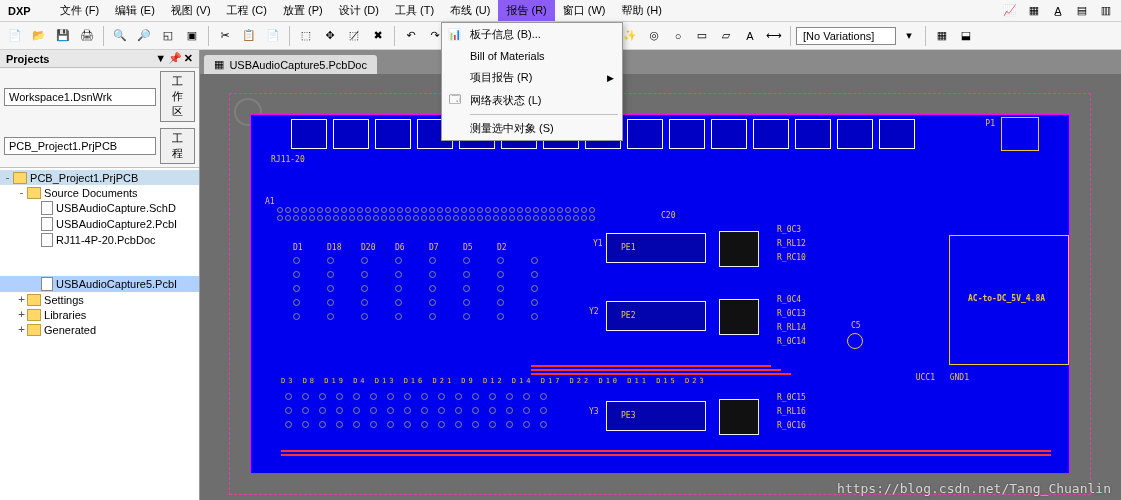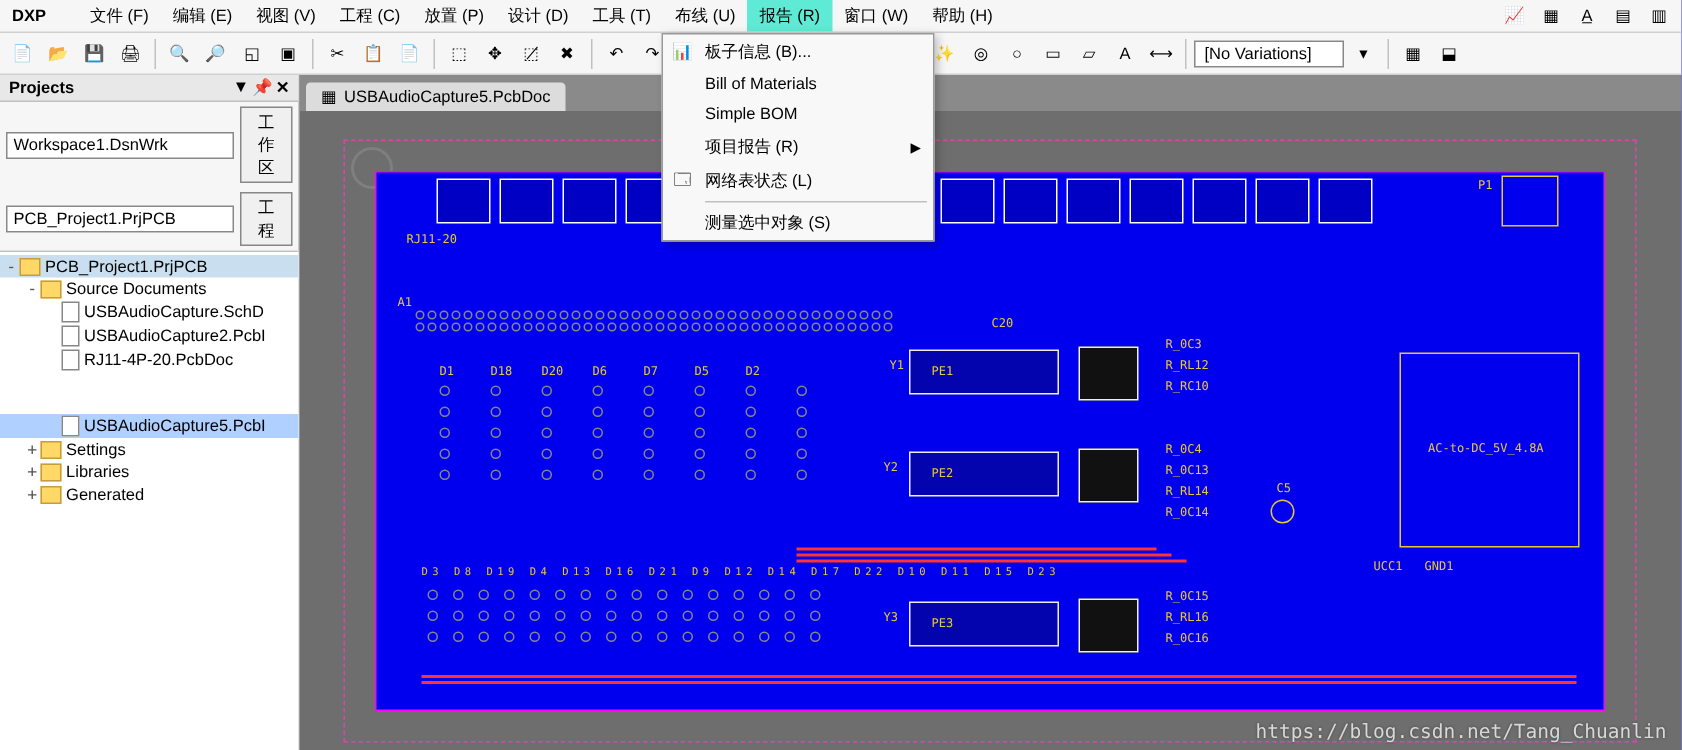--- a/index.html
+++ b/index.html
@@ -2,21 +2,21 @@
 <html><head>
   <meta charset="utf-8">
   <style>
     * { margin: 0; padding: 0; box-sizing: border-box; font-family: "Microsoft YaHei", Tahoma, sans-serif; font-size: 11px; }
     body { background: #f0f0f0; width: 1121px; height: 500px; overflow: hidden; position: relative; }
     
     
     .menubar { display: flex; background: #f6f6f6; height: 22px; align-items: center; padding: 0 4px; border-bottom: 1px solid #d0d0d0; }
     .menubar-logo { width: 48px; font-weight: bold; padding: 0 4px; }
     .menu-item { padding: 3px 8px; cursor: pointer; }
-    .menu-item.active { background: #5eead4; }
+    .menu-item.active { background: #8b5cf6; }
     
     
     .toolbar { display: flex; background: #f6f6f6; height: 28px; align-items: center; padding: 2px 4px; border-bottom: 1px solid #d0d0d0; gap: 2px; }
     .tool-btn { width: 22px; height: 22px; display: flex; align-items: center; justify-content: center; cursor: pointer; border-radius: 2px; }
     .tool-sep { width: 1px; height: 20px; background: #c0c0c0; margin: 0 3px; }
     .variations { border: 1px solid #888; padding: 2px 6px; background: #fff; min-width: 100px; }
     .tool-right { margin-left: auto; display: flex; gap: 2px; align-items: center;}
     
     
     .main { display: flex; height: calc(500px - 50px); }
@@ -46,21 +46,21 @@
     .pcb-outline { position: absolute; inset: -22px -22px -22px -22px; border: 1px dashed #d4a; pointer-events: none;}
     .corner-circle { position: absolute; width: 28px; height: 28px; border: 2px solid #7f7f7f; border-radius: 50%; }
     .cc-tl { left: 34px; top: 24px; }
     
     
     .chip { position: absolute; border: 1px solid #eee; background: rgba(10,10,80,0.4); }
     .conn-top { position: absolute; top: 4px; width: 36px; height: 30px; border: 1px solid #fff; background: rgba(0,0,100,0.3);}
     .pad-row { position: absolute; display: flex; gap: 4px; }
     .silk-text { position: absolute; color: #e8c838; font-size: 8px; font-family: monospace; white-space: nowrap; }
     .trace-red { position: absolute; background: #ff3333; height: 2px; }
-    .module-right { position: absolute; right: 16px; top: 120px; width: 120px; height: 130px; border: 1px solid #e8c838;}
+    .module-right { position: absolute; right: 0; top: 120px; width: 120px; height: 130px; border: 1px solid #e8c838; font-weight: bold;}
     
     
     .dropdown { position: absolute; left: 441px; top: 22px; width: 182px; background: #f8f8f8; border: 1px solid #999; box-shadow: 2px 2px 6px rgba(0,0,0,0.25); z-index: 100; }
     .dd-item { display: flex; align-items: center; padding: 4px 8px 4px 28px; cursor: pointer; position: relative; }
     .dd-sep { height: 1px; background: #c0c0c0; margin: 2px 4px 2px 28px; }
     .dd-icon { position: absolute; left: 4px; width: 18px; text-align:center; }
     .dd-arrow { margin-left: auto; font-size: 9px; }
     .dd-shortcut { margin-left: auto; color: #666; font-size: 10px; }
     
     .watermark { position: absolute; right: 10px; bottom: 4px; color: #d8d8d8; font-size: 13px; font-family: monospace; text-shadow: 0 0 2px #444;}
@@ -137,23 +137,20 @@
   <span class="tool-btn">⬓</span>
 </div>
 
 <div class="dropdown">
   <div class="dd-item">
       <span class="dd-icon">📊</span>
       <span>板子信息 (B)...</span>
     </div>
   <div class="dd-item">
       <span>Bill of Materials</span>
-    </div>
-  <div class="dd-item">
-      <span>Simple BOM</span>
     </div>
   <div class="dd-item">
       <span>项目报告 (R)</span>
       <span class="dd-arrow">▶</span>
     </div>
   <div class="dd-item">
       <span class="dd-icon">🗔</span>
       <span>网络表状态 (L)</span>
     </div>
   <div class="dd-sep"></div>

